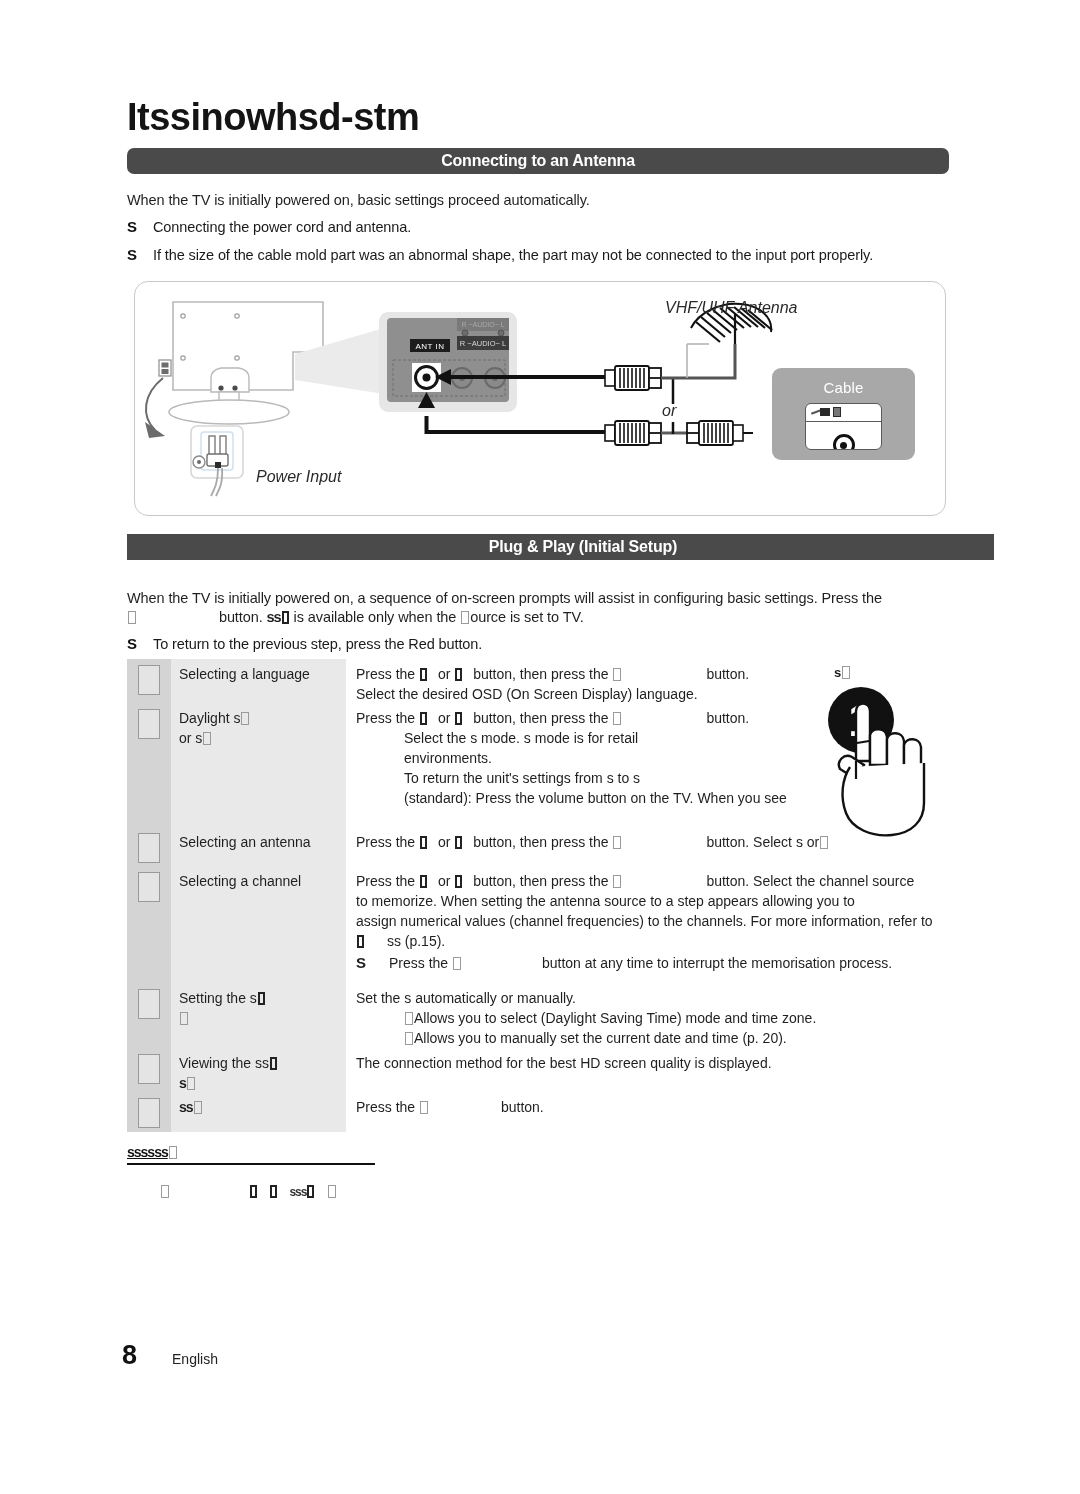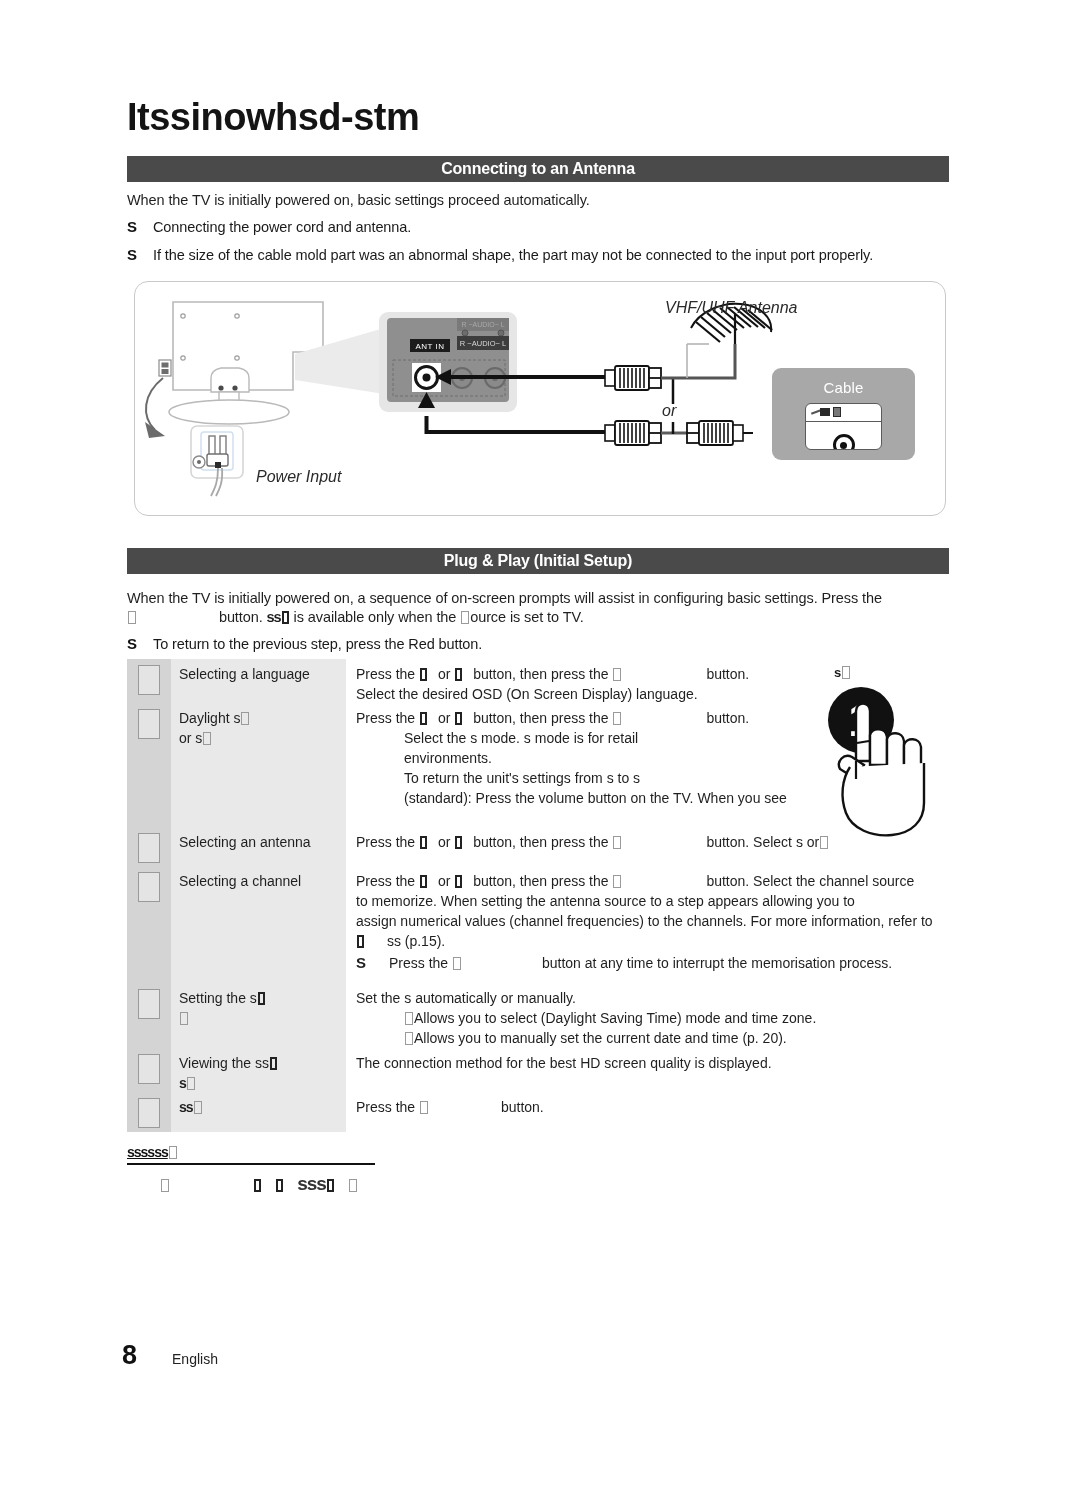--- a/index.html
+++ b/index.html
@@ -40,22 +40,22 @@
     height: 26px;
     background: #4a4a4a;
     color: #ffffff;
     font-size: 16px;
     font-weight: bold;
     display: flex;
     align-items: center;
     justify-content: center;
     letter-spacing: -0.2px;
   }
-  #bar-antenna { top: 156px; }
-  #bar-plugplay { top: 548px; }
+  #bar-antenna { top: 148px; border-radius: 7px; }
+  #bar-plugplay { top: 534px; padding-left: 45px; }
 
   
   .para {
     position: absolute;
     font-size: 14.5px;
     line-height: 20px;
     color: #1f1f1f;
     letter-spacing: -0.1px;
   }
   .bullet-row {
@@ -272,23 +272,23 @@
     letter-spacing: -1px;
     color: #111;
   }
   .footnote .fn-rule {
     margin-top: 3px;
     width: 248px;
     height: 2px;
     background: #111;
   }
   .footnote .fn-glyphs {
-    margin-top: 8px;
+    margin-top: 20px;
     margin-left: 33px;
-    font-size: 19px;
+    font-size: 12px;
     letter-spacing: 8px;
     color: #333;
   }
 
   
   .footer {
     position: absolute;
     left: 122px; top: 1340px;
     display: flex;
     align-items: baseline;

